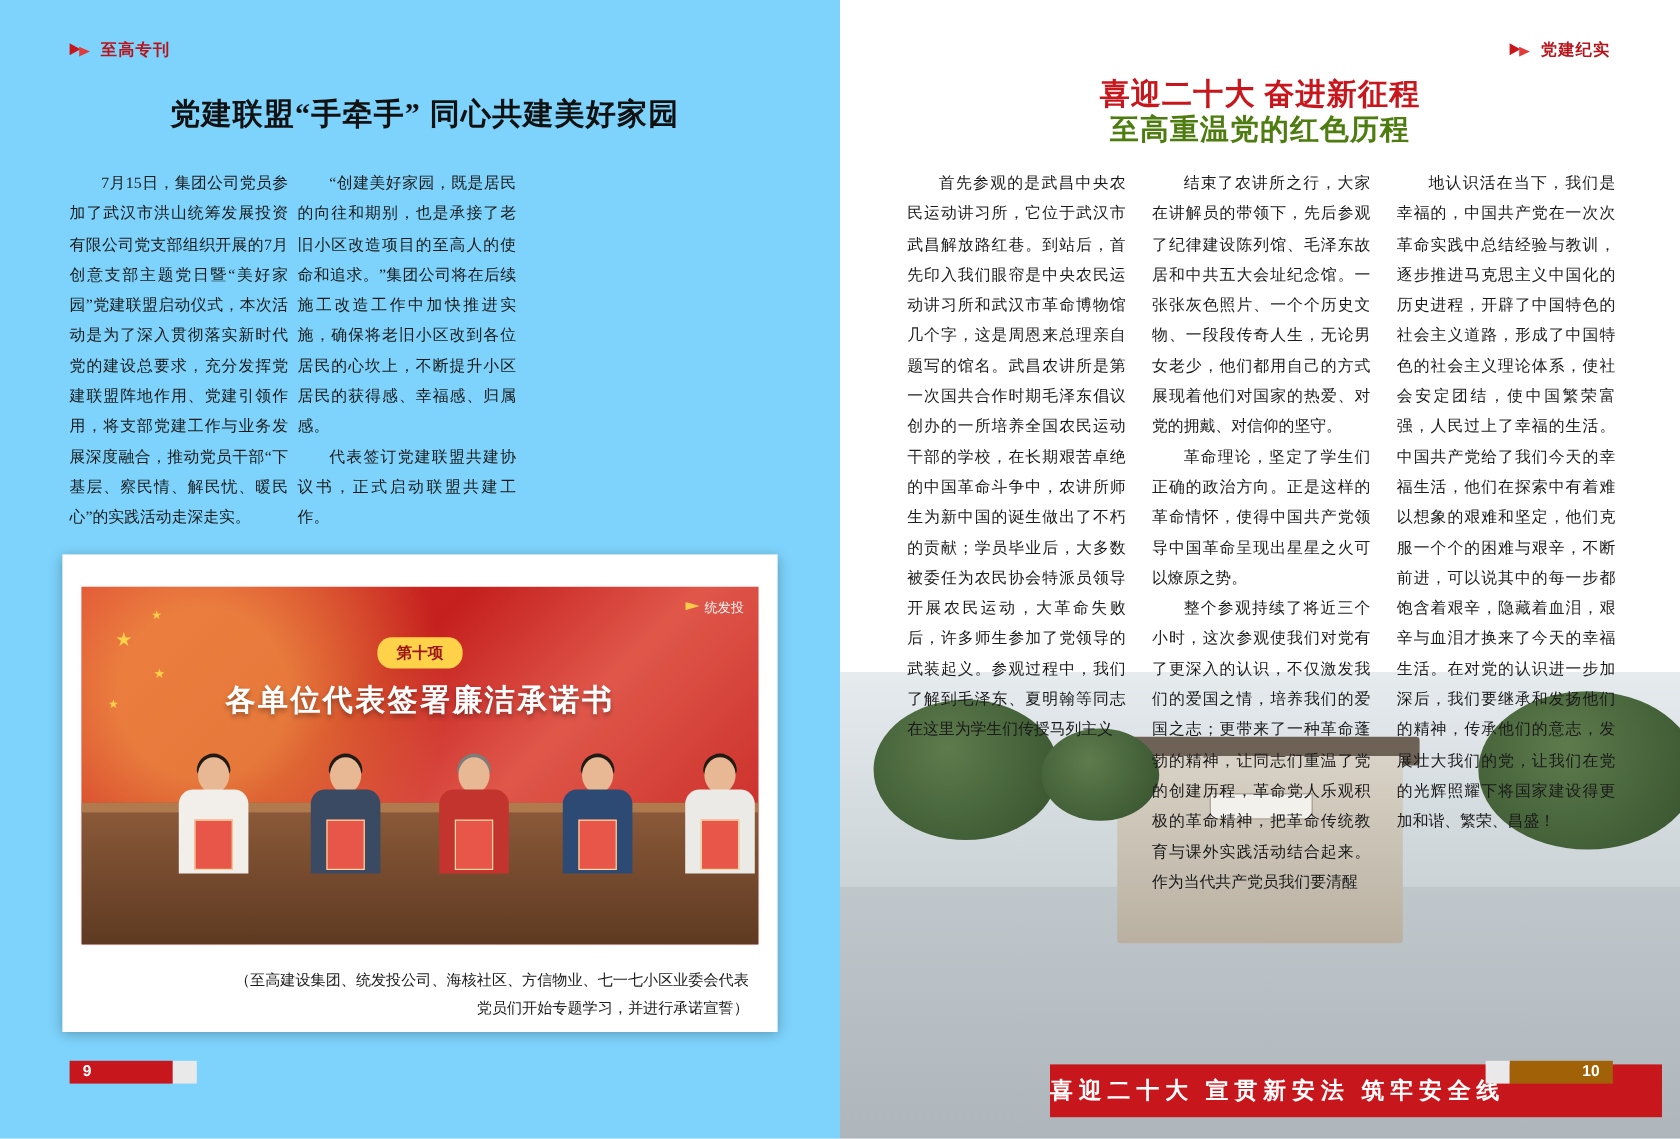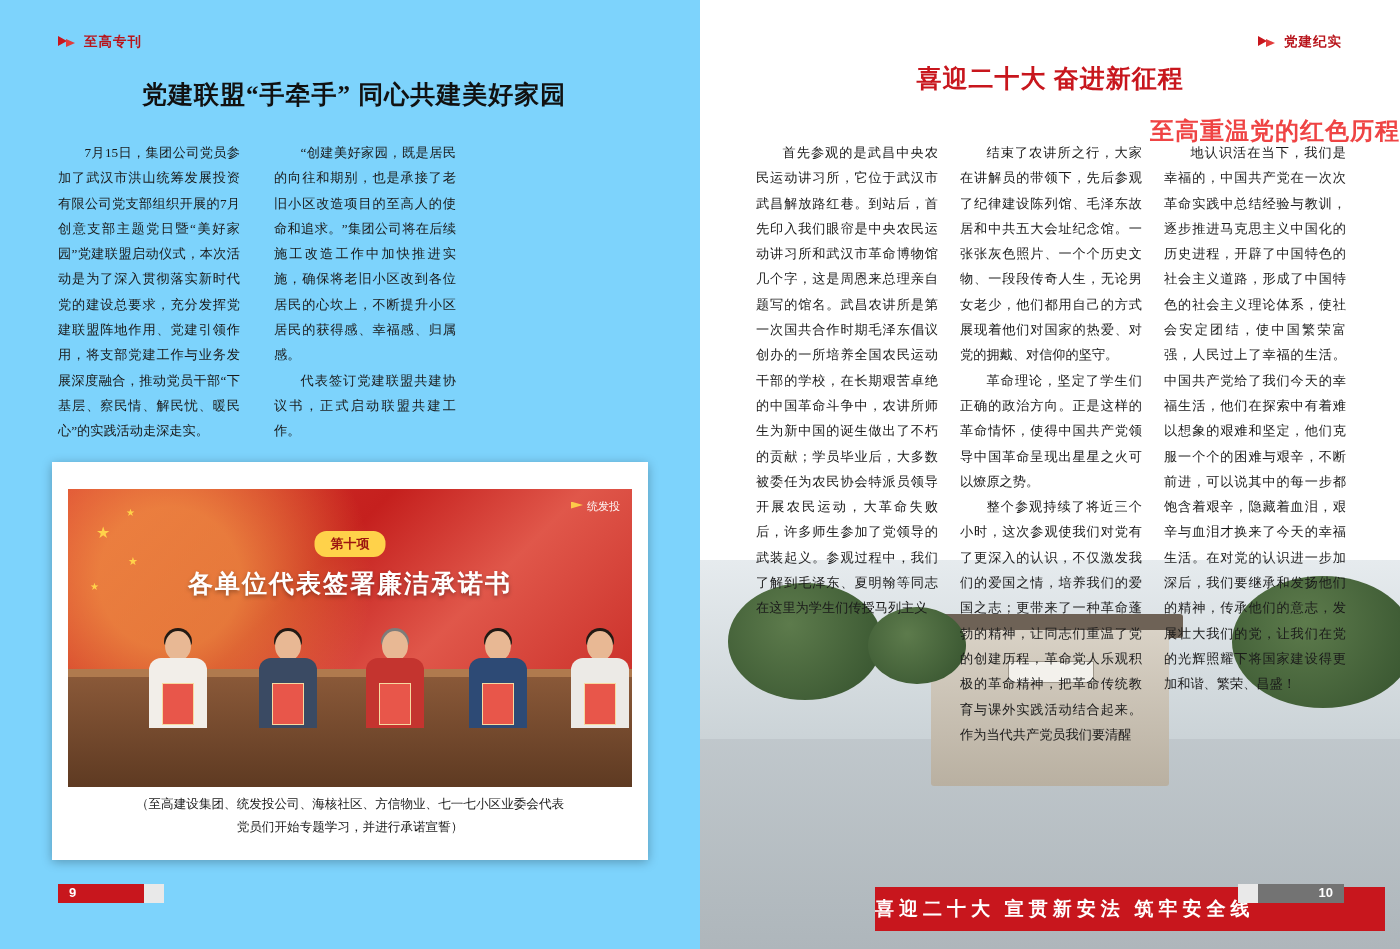--- a/index.html
+++ b/index.html
@@ -27,21 +27,21 @@
   .hdr-text{font-size:13.5px;font-weight:bold;color:#b8141b;letter-spacing:1px;
      font-family:"Liberation Sans","DejaVu Sans",sans-serif;}
 
   
   .l-title{
     position:absolute;left:4px;top:78px;width:700px;text-align:center;
     font-size:25px;font-weight:bold;color:#111;letter-spacing:1px;
   }
 
   
-  .l-cols{position:absolute;left:58px;top:140px;width:590px;display:flex;gap:34px;align-items:center;}
+  .l-cols{position:absolute;left:58px;top:140px;width:590px;display:flex;gap:8px;align-items:center;}
   .l-col{width:182px;}
   .l-col p{
     margin:0 0 0 0;
     font-size:13.2px;line-height:25.3px;color:#1a1a1a;
     text-align:justify;text-justify:inter-ideograph;
     text-indent:2em;
   }
   .l-col p + p{margin-top:0;}
 
   
@@ -74,40 +74,40 @@
     text-shadow:0 2px 4px rgba(0,0,0,.35);
   }
   .ph-stage{position:absolute;left:0;right:0;bottom:0;height:118px;background:linear-gradient(#8d5b3a,#5e3a22);}
   .ph-stage:before{content:"";position:absolute;left:0;right:0;top:0;height:8px;background:#b07a4e;}
   .ph-person{position:absolute;bottom:60px;width:64px;height:96px;}
   .ph-head{position:absolute;left:50%;transform:translateX(-50%);top:0;width:26px;height:30px;border-radius:50%;background:#e8b894;}
   .ph-hair{position:absolute;left:50%;transform:translateX(-50%);top:-3px;width:28px;height:18px;border-radius:14px 14px 4px 4px;background:#221a14;}
   .ph-body{position:absolute;left:50%;transform:translateX(-50%);top:27px;width:58px;height:70px;border-radius:12px 12px 0 0;}
   .ph-cert{position:absolute;left:50%;transform:translateX(-50%);top:52px;width:30px;height:40px;background:#e8564a;border:1px solid #f7d9a0;}
   .photo-cap{
-    position:absolute;left:24px;right:24px;top:331px;text-align:center;
+    position:absolute;left:24px;right:24px;top:344px;text-align:right;
     font-size:12.6px;line-height:23px;color:#1a1a1a;
   }
 
   
   .pnum-left{
     position:absolute;left:58px;bottom:46px;width:86px;height:19px;background:#c8161d;
   }
   .pnum-left span{position:absolute;left:11px;top:1px;color:#fff;font-size:13px;font-weight:bold;
      font-family:"Liberation Sans",sans-serif;}
   .pnum-left:after{content:"";position:absolute;left:86px;top:0;width:20px;height:19px;background:#e9e9e9;}
 
   
   .r-title1{
     position:absolute;left:0;top:62px;width:700px;text-align:center;
     font-size:25px;font-weight:bold;color:#c8161d;letter-spacing:1px;
   }
   .r-title2{
-    position:absolute;left:0;top:115px;width:700px;text-align:right;
-    font-size:24px;font-weight:bold;color:#ef4444;letter-spacing:1px;
+    position:absolute;left:0;top:92px;width:700px;text-align:center;
+    font-size:24px;font-weight:bold;color:#4d7c0f;letter-spacing:1px;
   }
   .r-cols{position:absolute;left:756px;top:140px;width:590px;display:flex;gap:22px;z-index:5;}
   .r-col{width:182px;}
   .r-col p{
     margin:0;font-size:13.2px;line-height:25.3px;color:#1a1a1a;
     text-align:justify;text-justify:inter-ideograph;text-indent:2em;
   }
 
   
   .r-photo{
@@ -123,21 +123,21 @@
   .rp-sign{position:absolute;left:44%;top:26%;width:12%;height:5%;background:#f3f1ec;border:1px solid #9d968a;}
   .rp-tree{position:absolute;border-radius:50%;background:radial-gradient(circle at 40% 35%,#5d7b4c,#33502c);}
   .rp-crowd{position:absolute;left:0;bottom:0;width:100%;height:62%;}
   .rp-p{position:absolute;bottom:0;}
   .rp-banner{
     position:absolute;left:175px;bottom:18px;width:510px;height:44px;background:#c8161d;
     display:flex;align-items:center;justify-content:flex-start;
   }
   .rp-banner span{color:#fff;font-size:19px;font-weight:bold;letter-spacing:5px;}
   .pnum-right{
-    position:absolute;right:56px;bottom:46px;width:86px;height:19px;background:#737373;z-index:9;
+    position:absolute;right:56px;bottom:46px;width:86px;height:19px;background:#a16207;z-index:9;
   }
   .pnum-right span{position:absolute;right:11px;top:1px;color:#fff;font-size:13px;font-weight:bold;
      font-family:"Liberation Sans",sans-serif;}
   .pnum-right:before{content:"";position:absolute;left:-20px;top:0;width:20px;height:19px;background:#e9e9e9;}
 </style>
 </head>
 <body>
 
 <div class="page left-page">
 

